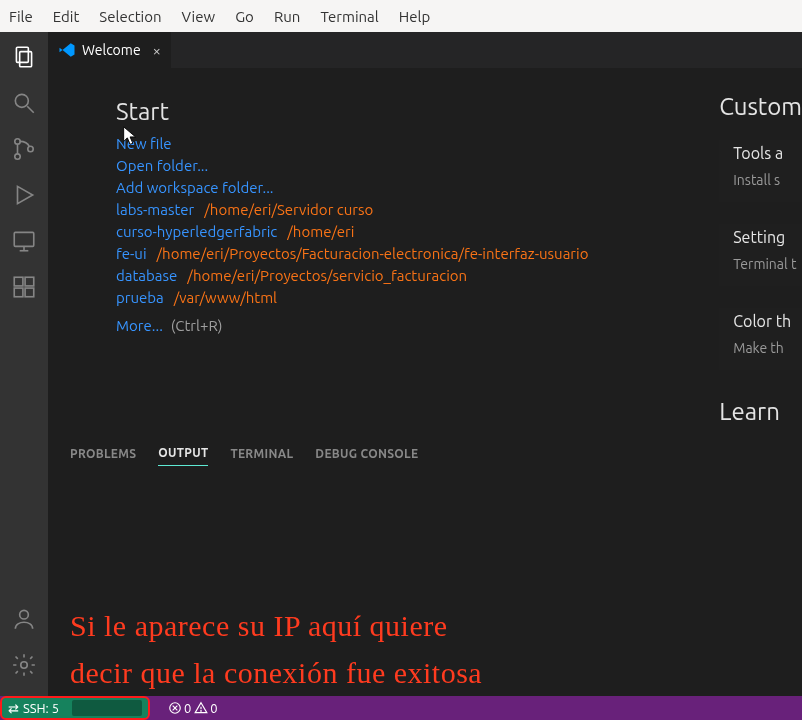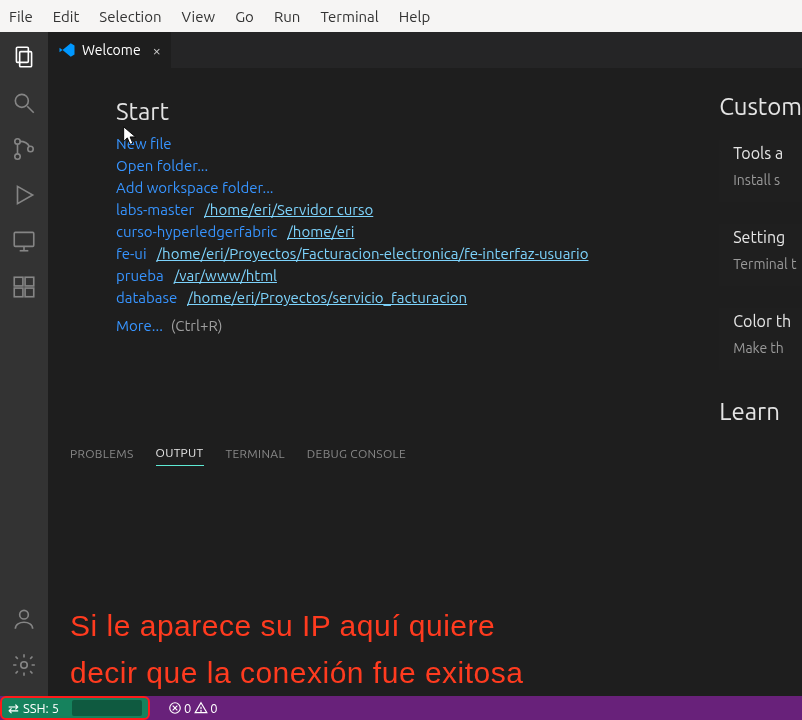--- a/index.html
+++ b/index.html
@@ -19,33 +19,33 @@
   .tab { display:flex; align-items:center; background:#1e1e1e; padding:0 10px; gap:6px; font-size:14px; color:#ffffff; min-width:120px;}
   .tab .vsicon { width:18px; height:18px; }
   .tab .close { margin-left:6px; color:#cccccc; font-size:15px; cursor:pointer;}
   .welcome { flex:1; overflow:hidden; display:flex; position:relative; }
   .welcome-col { padding:24px 0 0 68px; }
   .welcome-right { padding-top:25px; margin-left:auto; }
   h2.section { font-weight:400; font-size:24px; color:#e4e4e4; margin-bottom:8px; margin-top:6px;}
   h2.section.recent { margin-top:70px; font-size:22px;}
   .link { color:#3794ff; font-size:15px; cursor:pointer; line-height:22px; }
   .recent-line { font-size:15px; line-height:22px; }
-  .recent-line .path { color:#7dd3fc; margin-left:10px;text-decoration:underline; }
+  .recent-line .path { color:#f97316; margin-left:10px; }
   .more-line { margin-top:6px; font-size:15px;}
   .more-line .hint { color:#9f9f9f; margin-left:8px;text-align:right;}
   .card { background:#2d2d2d0f; padding:4px 0 14px 14px; margin-bottom:22px; }
   .card-title { color:#e6e6e6; font-size:16px; }
   .card-sub { color:#9a9a9a; font-size:14px; margin-top:10px;}
   .right-head { font-size:24px; color:#e4e4e4; font-weight:400; margin-bottom:20px; padding-left:0;}
   .panel { height:265px; background:#1e1e1e; display:flex; flex-direction:column; border-top:1px solid #00000000;}
   .panel-tabs { display:flex; gap:22px; padding:0 22px; height:34px; align-items:flex-end; font-size:12px; letter-spacing:0.3px;}
-  .panel-tab { color:#888888; padding-bottom:6px; cursor:pointer; }
+  .panel-tab { color:#888888; padding-bottom:6px; cursor:pointer;font-weight:bold; }
   .panel-tab.active { color:#e6e6e6; border-bottom:1px solid #5eead4; }
   .panel-body { flex:1; position:relative; }
-  .overlay-text { font-family: Liberation Sans, sans-serif; font-size:30px; color:#ff3b1f; font-weight:500; line-height:1.55; position:absolute; left:22px; right:0; bottom:0; letter-spacing:0.5px; white-space:pre-wrap;}
+  .overlay-text { font-family: Liberation Serif, serif; font-size:30px; color:#ff3b1f; font-weight:500; line-height:1.55; position:absolute; left:22px; right:0; bottom:0; letter-spacing:0.5px; white-space:pre-wrap;}
   
   .statusbar { height:24px; background:#68217a; display:flex; align-items:center; font-size:13px; color:#ffffff; position:relative; }
   .remote-badge { height:24px; background:#16825d; display:flex; align-items:center; padding:0 10px 0 6px; gap:4px; min-width:150px; border:2px solid #ff1a1a; border-radius:6px; position:relative; }
   .remote-badge .mask { position:absolute; left:70px; width:70px; top:2px; bottom:2px; background:#0f5a40; border-radius:2px;}
   .remote-icon { font-size:13px; }
   .status-icons { margin-left:18px; display:flex; align-items:center; gap:3px; font-size:13px; color:#ffffff;}
   .status-icons .ico { display:inline-flex; align-items:center; gap:2px;}
   .cursor-img { position:absolute; pointer-events:none; }
 </style>
 </head>
@@ -136,22 +136,22 @@
     <div class="welcome">
       <div class="welcome-col">
         <h2 class="section">Start</h2>
         <div><span class="link">New file</span></div>
         <div><span class="link">Open folder...</span></div>
         <div><span class="link">Add workspace folder...</span></div>
 
         <div class="recent-line"><span class="link">labs-master</span><span class="path">/home/eri/Servidor curso</span></div>
         <div class="recent-line"><span class="link">curso-hyperledgerfabric</span><span class="path">/home/eri</span></div>
         <div class="recent-line"><span class="link">fe-ui</span><span class="path">/home/eri/Proyectos/Facturacion-electronica/fe-interfaz-usuario</span></div>
+        <div class="recent-line"><span class="link">database</span><span class="path">/home/eri/Proyectos/servicio_facturacion</span></div>
         <div class="recent-line"><span class="link">prueba</span><span class="path">/var/www/html</span></div>
-        <div class="recent-line"><span class="link">database</span><span class="path">/home/eri/Proyectos/servicio_facturacion</span></div>
         <div class="more-line"><span class="link">More...</span><span class="hint">(Ctrl+R)</span></div>
       </div>
 
       <div class="welcome-right">
         <div class="right-head">Custom</div>
         <div class="card">
           <div class="card-title">Tools a</div>
           <div class="card-sub">Install s</div>
         </div>
         <div class="card">

